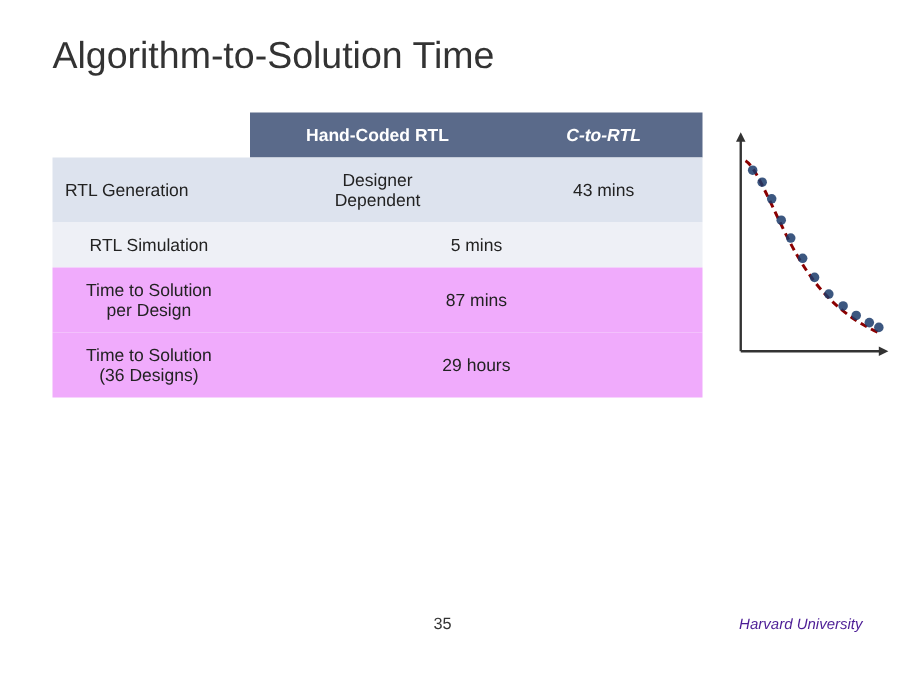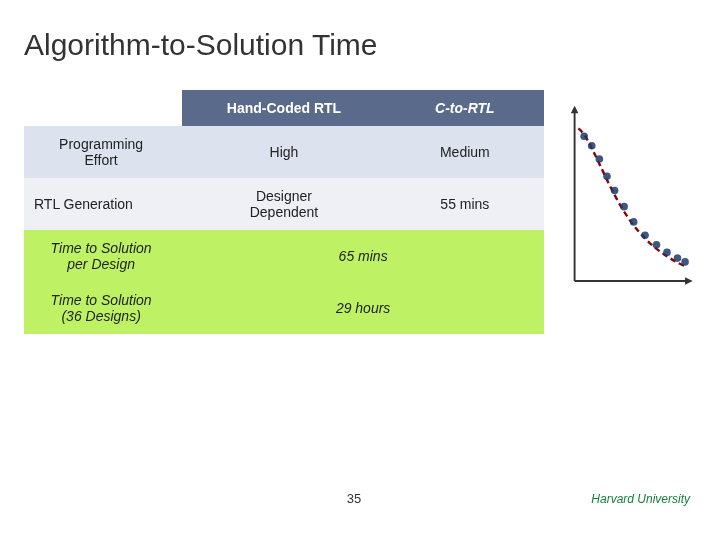--- a/index.html
+++ b/index.html
@@ -8,21 +8,21 @@
       font-family: Arial, sans-serif;
       width: 720px;
       height: 540px;
       overflow: hidden;
       position: relative;
     }
 
     .page {
       width: 720px;
       height: 524px;
-      padding: 28px 30px 20px 24px;
+      padding: 28px 30px 20px 42px;
       position: relative;
     }
 
     .title {
       font-size: 30px;
       font-weight: 400;
       color: #333;
       margin-bottom: 28px;
     }
 
@@ -56,22 +56,21 @@
 
     table tbody tr:nth-child(odd) {
       background-color: #dde3ee;
     }
     table tbody tr:nth-child(even) {
       background-color: #eef0f6;
     }
 
     
     table tbody tr.dark-row {
-      background-color: #bef264;
-      font-style: italic;
+      background-color: #f0abfc;
     }
 
     table tbody tr td {
       text-align: center;
       padding: 10px 14px;
       font-size: 14px;
       color: #222;
     }
 
     table tbody tr td:first-child {
@@ -100,21 +99,21 @@
     .page-number {
       font-size: 13px;
       color: #333;
     }
 
     .harvard {
       position: absolute;
       bottom: 18px;
       right: 30px;
       font-size: 12px;
-      color: #15803d;
+      color: #4c1d95;
       font-style: italic;
     }
 
     
     .chart-svg {
       width: 145px;
       height: 200px;
     }
   </style>
 </head>
@@ -128,37 +127,36 @@
       <table>
         <thead>
           <tr>
             <th style="width:140px;"></th>
             <th style="width:180px;">Hand-Coded RTL</th>
             <th style="width:140px;font-style:italic;">C-to-RTL</th>
           </tr>
         </thead>
         <tbody>
 
-          <tr>
-            <td style="text-align:center;">Programming<br>Effort</td>
-            <td>High</td>
-            <td>Medium</td>
-          </tr>
 
           <tr>
             <td style="text-align:left;">RTL Generation</td>
             <td>Designer<br>Dependent</td>
-            <td>55 mins</td>
+            <td>43 mins</td>
           </tr>
 
+          <tr>
+            <td style="text-align:center;">RTL Simulation</td>
+            <td colspan="2">5 mins</td>
+          </tr>
 
 
           <tr class="dark-row">
             <td style="text-align:center;">Time to Solution<br>per Design</td>
-            <td colspan="2">65 mins</td>
+            <td colspan="2">87 mins</td>
           </tr>
 
           <tr class="dark-row">
             <td style="text-align:center;">Time to Solution<br>(36 Designs)</td>
             <td colspan="2">29 hours</td>
           </tr>
         </tbody>
       </table>
     </div>
 

